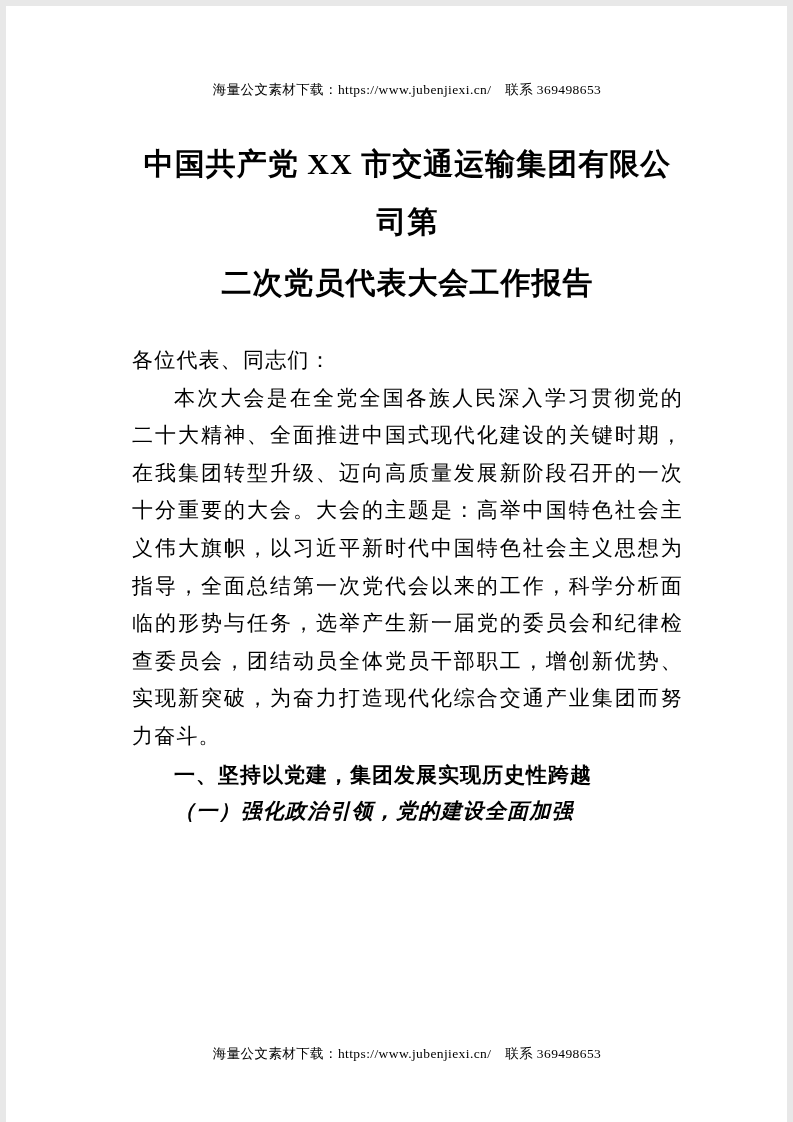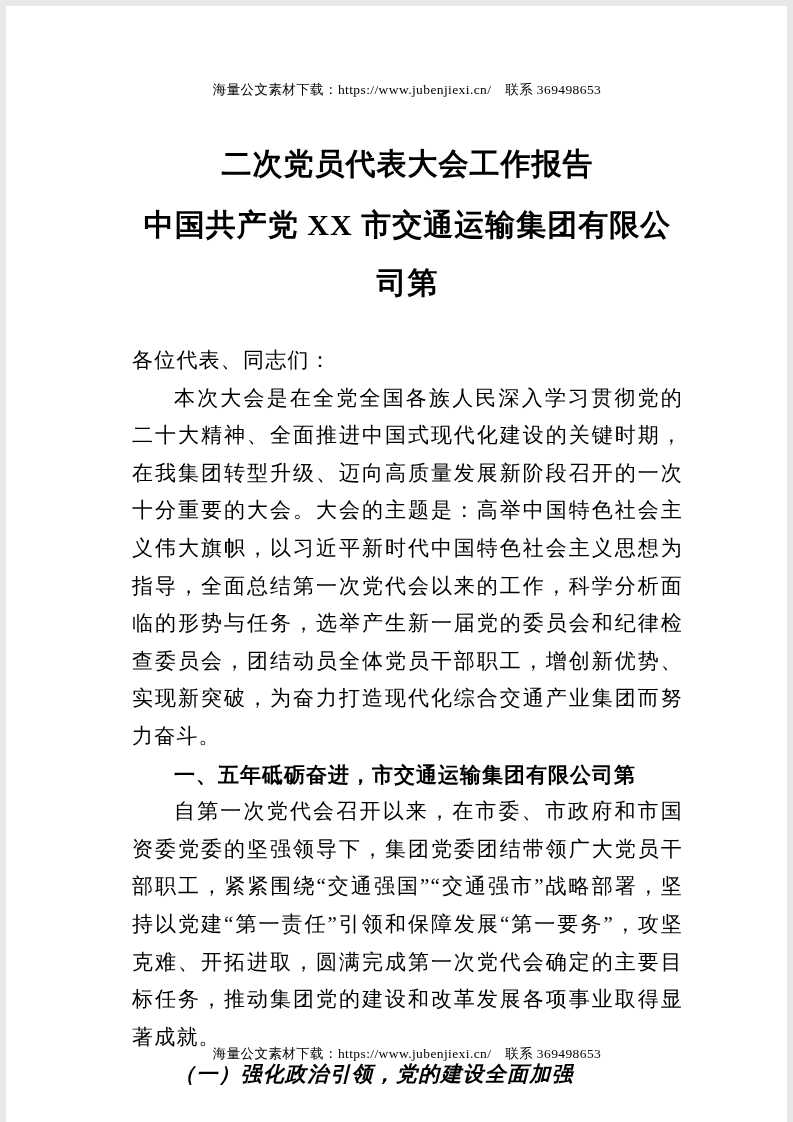--- a/index.html
+++ b/index.html
@@ -67,29 +67,28 @@
 </head>
 <body>
 
 <div class="page">
 
   <div class="page-header">海量公文素材下载：https://www.jubenjiexi.cn/　联系 369498653</div>
 
   <div class="content">
 
     <div class="doc-title">
+      <div>中国共产党 XX 市交通运输集团有限公司第</div>
       <div>二次党员代表大会工作报告</div>
-      <div>中国共产党 XX 市交通运输集团有限公司第</div>
     </div>
 
     <div class="doc-body">
       <p class="salutation">各位代表、同志们：</p>
       <p class="para">本次大会是在全党全国各族人民深入学习贯彻党的二十大精神、全面推进中国式现代化建设的关键时期，在我集团转型升级、迈向高质量发展新阶段召开的一次十分重要的大会。大会的主题是：高举中国特色社会主义伟大旗帜，以习近平新时代中国特色社会主义思想为指导，全面总结第一次党代会以来的工作，科学分析面临的形势与任务，选举产生新一届党的委员会和纪律检查委员会，团结动员全体党员干部职工，增创新优势、实现新突破，为奋力打造现代化综合交通产业集团而努力奋斗。</p>
-      <p class="heading1">一、五年砥砺奋进，市交通运输集团有限公司第</p>
-      <p class="para">自第一次党代会召开以来，在市委、市政府和市国资委党委的坚强领导下，集团党委团结带领广大党员干部职工，紧紧围绕“交通强国”“交通强市”战略部署，坚持以党建“第一责任”引领和保障发展“第一要务”，攻坚克难、开拓进取，圆满完成第一次党代会确定的主要目标任务，推动集团党的建设和改革发展各项事业取得显著成就。</p>
+      <p class="heading1">一、坚持以党建，集团发展实现历史性跨越</p>
       <p class="heading2">（一）强化政治引领，党的建设全面加强</p>
     </div>
 
   </div>
 
   <div class="page-footer">海量公文素材下载：https://www.jubenjiexi.cn/　联系 369498653</div>
 
 </div>
 
 </body></html>

